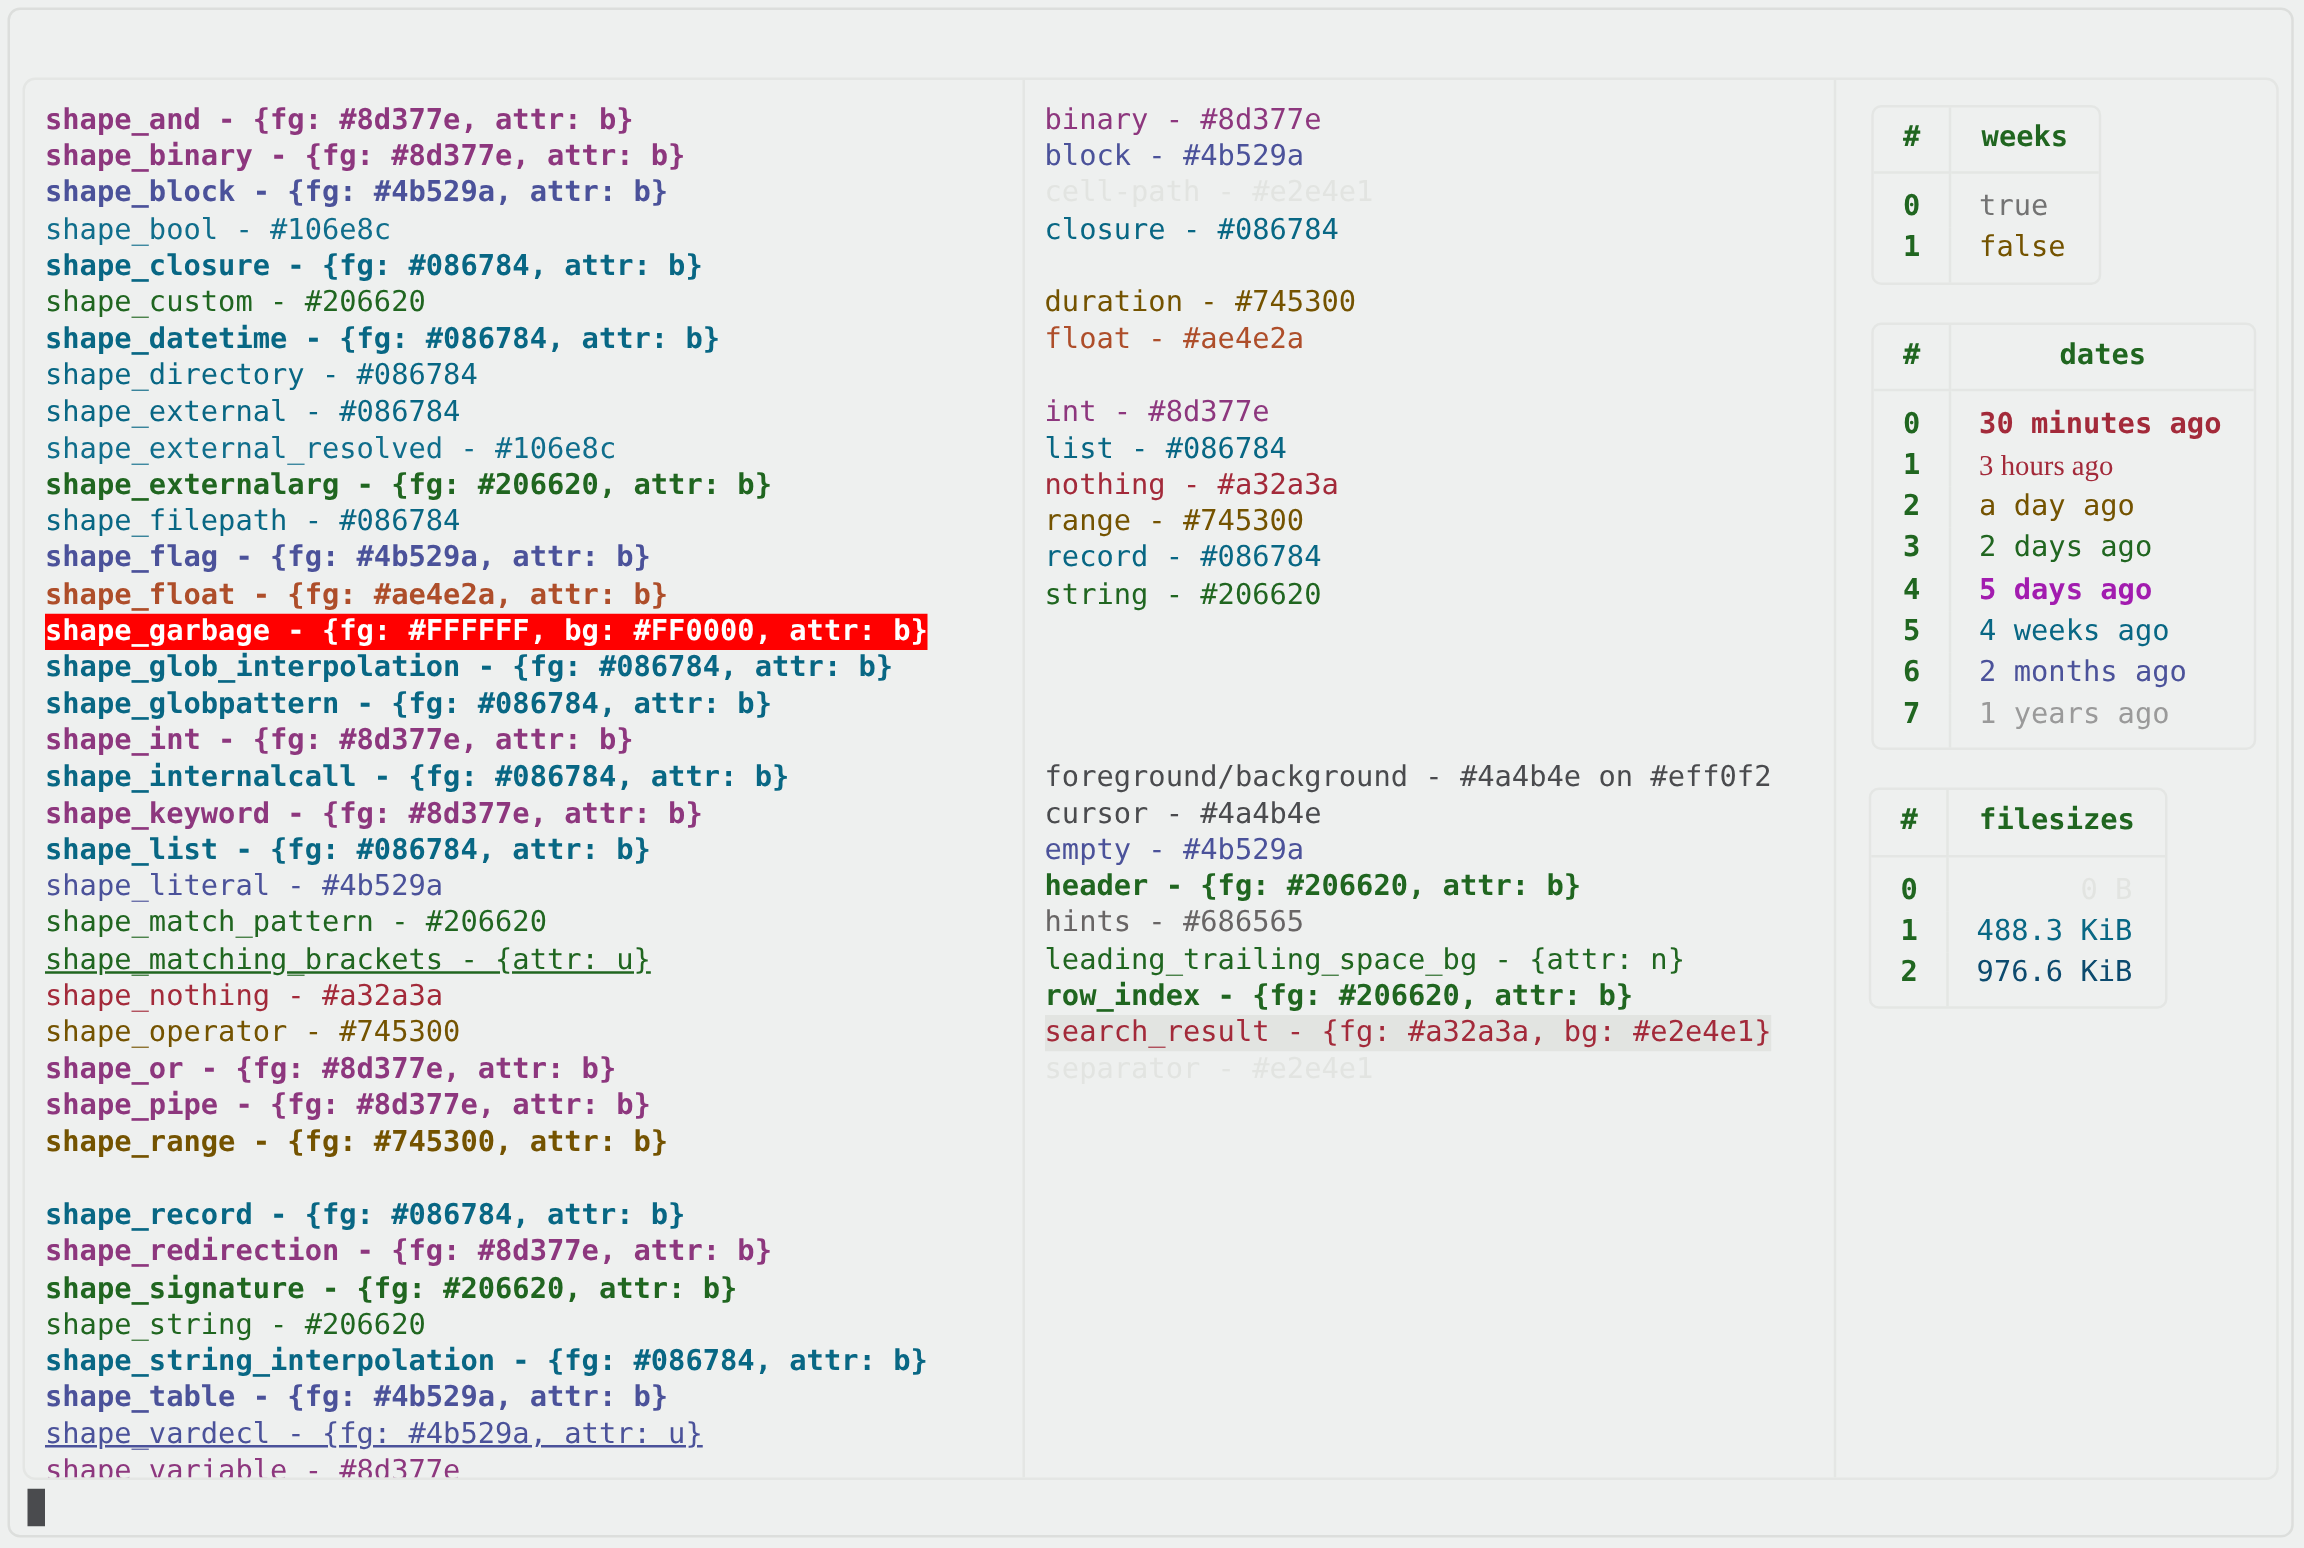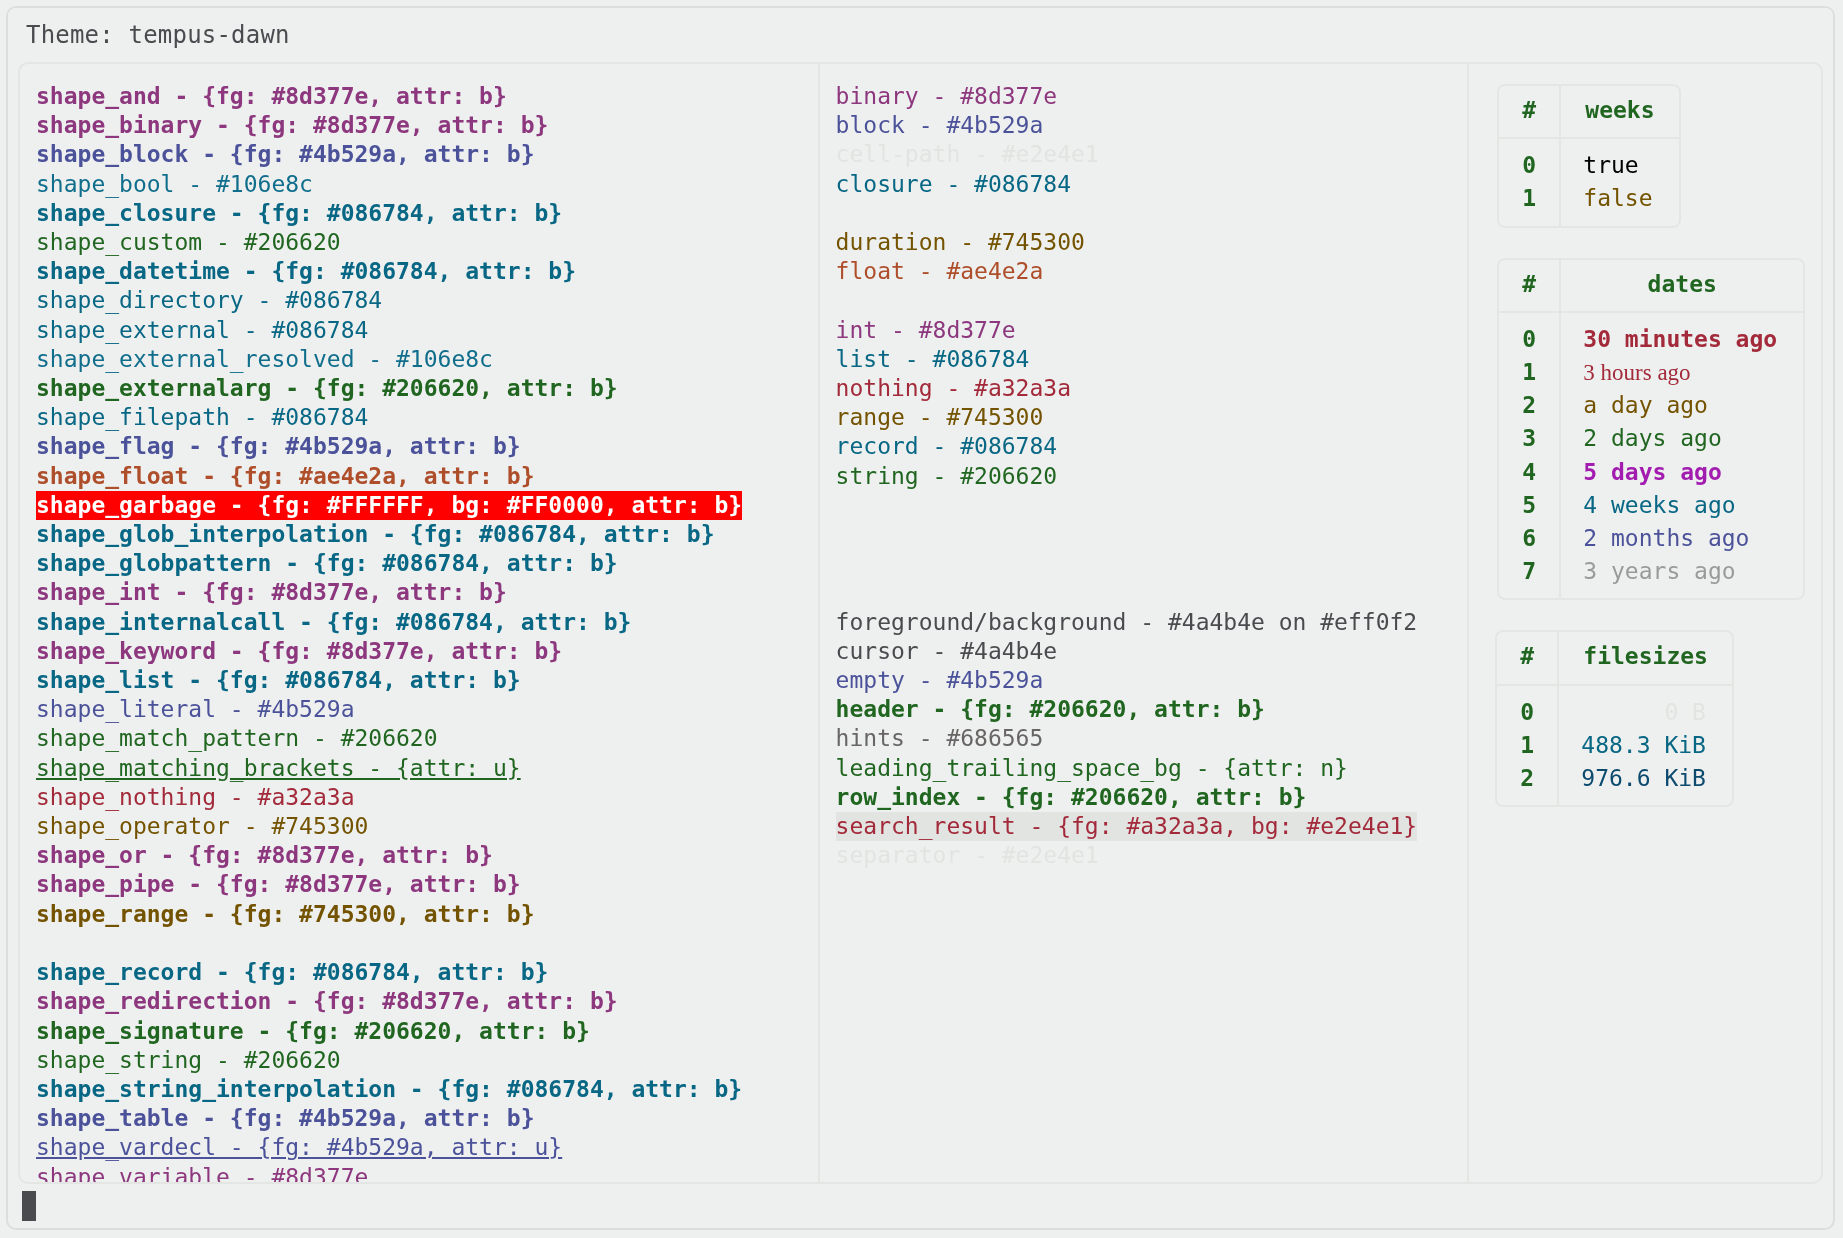--- a/index.html
+++ b/index.html
@@ -138,38 +138,35 @@
   .tbl td.col-val.right { text-align: right; }
   .tbl-bools   { margin-left: 2px; }
   .tbl-dates   { margin-left: 2px; }
 </style>
 </head>
 <body>
 
 <div id="app">
   <div class="window">
 
-    <div class="title-bar">
-      <span>Theme: tempus-dawn</span>
-    </div>
 
     <div class="content-area">
       <div class="pane pane-left" id="pane-left"><div class="line bold" style="color: rgb(141, 55, 126);">shape_and - {fg: #8d377e, attr: b}</div><div class="line bold" style="color: rgb(141, 55, 126);">shape_binary - {fg: #8d377e, attr: b}</div><div class="line bold" style="color: rgb(75, 82, 154);">shape_block - {fg: #4b529a, attr: b}</div><div class="line" style="color: rgb(16, 110, 140);">shape_bool - #106e8c</div><div class="line bold" style="color: rgb(8, 103, 132);">shape_closure - {fg: #086784, attr: b}</div><div class="line" style="color: rgb(32, 102, 32);">shape_custom - #206620</div><div class="line bold" style="color: rgb(8, 103, 132);">shape_datetime - {fg: #086784, attr: b}</div><div class="line" style="color: rgb(8, 103, 132);">shape_directory - #086784</div><div class="line" style="color: rgb(8, 103, 132);">shape_external - #086784</div><div class="line" style="color: rgb(16, 110, 140);">shape_external_resolved - #106e8c</div><div class="line bold" style="color: rgb(32, 102, 32);">shape_externalarg - {fg: #206620, attr: b}</div><div class="line" style="color: rgb(8, 103, 132);">shape_filepath - #086784</div><div class="line bold" style="color: rgb(75, 82, 154);">shape_flag - {fg: #4b529a, attr: b}</div><div class="line bold" style="color: rgb(174, 78, 42);">shape_float - {fg: #ae4e2a, attr: b}</div><div class="line bold" style="color: rgb(255, 255, 255); background: rgb(255, 0, 0); display: inline-block; width: auto;">shape_garbage - {fg: #FFFFFF, bg: #FF0000, attr: b}</div><div class="line bold" style="color: rgb(8, 103, 132);">shape_glob_interpolation - {fg: #086784, attr: b}</div><div class="line bold" style="color: rgb(8, 103, 132);">shape_globpattern - {fg: #086784, attr: b}</div><div class="line bold" style="color: rgb(141, 55, 126);">shape_int - {fg: #8d377e, attr: b}</div><div class="line bold" style="color: rgb(8, 103, 132);">shape_internalcall - {fg: #086784, attr: b}</div><div class="line bold" style="color: rgb(141, 55, 126);">shape_keyword - {fg: #8d377e, attr: b}</div><div class="line bold" style="color: rgb(8, 103, 132);">shape_list - {fg: #086784, attr: b}</div><div class="line" style="color: rgb(75, 82, 154);">shape_literal - #4b529a</div><div class="line" style="color: rgb(32, 102, 32);">shape_match_pattern - #206620</div><div class="line underline" style="color: rgb(32, 102, 32);">shape_matching_brackets - {attr: u}</div><div class="line" style="color: rgb(163, 42, 58);">shape_nothing - #a32a3a</div><div class="line" style="color: rgb(116, 83, 0);">shape_operator - #745300</div><div class="line bold" style="color: rgb(141, 55, 126);">shape_or - {fg: #8d377e, attr: b}</div><div class="line bold" style="color: rgb(141, 55, 126);">shape_pipe - {fg: #8d377e, attr: b}</div><div class="line bold" style="color: rgb(116, 83, 0);">shape_range - {fg: #745300, attr: b}</div><div class="line" style="color: rgb(74, 75, 78);"> </div><div class="line bold" style="color: rgb(8, 103, 132);">shape_record - {fg: #086784, attr: b}</div><div class="line bold" style="color: rgb(141, 55, 126);">shape_redirection - {fg: #8d377e, attr: b}</div><div class="line bold" style="color: rgb(32, 102, 32);">shape_signature - {fg: #206620, attr: b}</div><div class="line" style="color: rgb(32, 102, 32);">shape_string - #206620</div><div class="line bold" style="color: rgb(8, 103, 132);">shape_string_interpolation - {fg: #086784, attr: b}</div><div class="line bold" style="color: rgb(75, 82, 154);">shape_table - {fg: #4b529a, attr: b}</div><div class="line underline" style="color: rgb(75, 82, 154);">shape_vardecl - {fg: #4b529a, attr: u}</div><div class="line" style="color: rgb(141, 55, 126);">shape_variable - #8d377e</div></div>
       <div class="pane pane-middle" id="pane-middle"><div class="line" style="color: rgb(141, 55, 126);">binary - #8d377e</div><div class="line" style="color: rgb(75, 82, 154);">block - #4b529a</div><div class="line" style="color: rgb(226, 228, 225);">cell-path - #e2e4e1</div><div class="line" style="color: rgb(8, 103, 132);">closure - #086784</div><div class="line" style="color: rgb(74, 75, 78);"> </div><div class="line" style="color: rgb(116, 83, 0);">duration - #745300</div><div class="line" style="color: rgb(174, 78, 42);">float - #ae4e2a</div><div class="line" style="color: rgb(74, 75, 78);"> </div><div class="line" style="color: rgb(141, 55, 126);">int - #8d377e</div><div class="line" style="color: rgb(8, 103, 132);">list - #086784</div><div class="line" style="color: rgb(163, 42, 58);">nothing - #a32a3a</div><div class="line" style="color: rgb(116, 83, 0);">range - #745300</div><div class="line" style="color: rgb(8, 103, 132);">record - #086784</div><div class="line" style="color: rgb(32, 102, 32);">string - #206620</div><div class="line" style="color: rgb(74, 75, 78);"> </div><div class="line" style="color: rgb(74, 75, 78);"> </div><div class="line" style="color: rgb(74, 75, 78);"> </div><div class="line" style="color: rgb(74, 75, 78);"> </div><div class="line" style="color: rgb(74, 75, 78);">foreground/background - #4a4b4e on #eff0f2</div><div class="line" style="color: rgb(74, 75, 78);">cursor - #4a4b4e</div><div class="line" style="color: rgb(75, 82, 154);">empty - #4b529a</div><div class="line bold" style="color: rgb(32, 102, 32);">header - {fg: #206620, attr: b}</div><div class="line" style="color: rgb(104, 101, 101);">hints - #686565</div><div class="line" style="color: rgb(32, 102, 32);">leading_trailing_space_bg - {attr: n}</div><div class="line bold" style="color: rgb(32, 102, 32);">row_index - {fg: #206620, attr: b}</div><div class="line" style="color: rgb(163, 42, 58); background: rgb(226, 228, 225); display: inline-block; width: auto;">search_result - {fg: #a32a3a, bg: #e2e4e1}</div><div class="line" style="color: rgb(226, 228, 225);">separator - #e2e4e1</div></div>
       <div class="pane pane-right" id="pane-right"><div class="tbl tbl-bools"><table>
               <thead>
                 <tr>
                   <th class="col-idx">#</th>
                   <th class="col-val-head">weeks</th>
                 </tr>
               </thead>
               <tbody>
                 <tr>
                   <td class="col-idx">0</td>
-                  <td class="col-val" style="color: #000000;">true</td>
+                  <td class="col-val" style="color: #737373;">true</td>
                 </tr>
                 <tr>
                   <td class="col-idx">1</td>
                   <td class="col-val" style="color: rgb(116, 83, 0);">false</td>
                 </tr>
               </tbody>
             </table></div><br><div class="tbl tbl-dates"><table>
               <thead>
                 <tr>
                   <th class="col-idx">#</th>
@@ -200,21 +197,21 @@
                 <tr>
                   <td class="col-idx">5</td>
                   <td class="col-val" style="color: rgb(8, 103, 132);">4 weeks ago</td>
                 </tr>
                 <tr>
                   <td class="col-idx">6</td>
                   <td class="col-val" style="color: rgb(75, 82, 154);">2 months ago</td>
                 </tr>
                 <tr>
                   <td class="col-idx">7</td>
-                  <td class="col-val" style="color: rgb(154, 154, 154);">3 years ago</td>
+                  <td class="col-val" style="color: rgb(154, 154, 154);">1 years ago</td>
                 </tr>
               </tbody>
             </table></div><br><div class="tbl tbl-filesizes"><table>
               <thead>
                 <tr>
                   <th class="col-idx">#</th>
                   <th class="col-val-head">filesizes</th>
                 </tr>
               </thead>
               <tbody>

